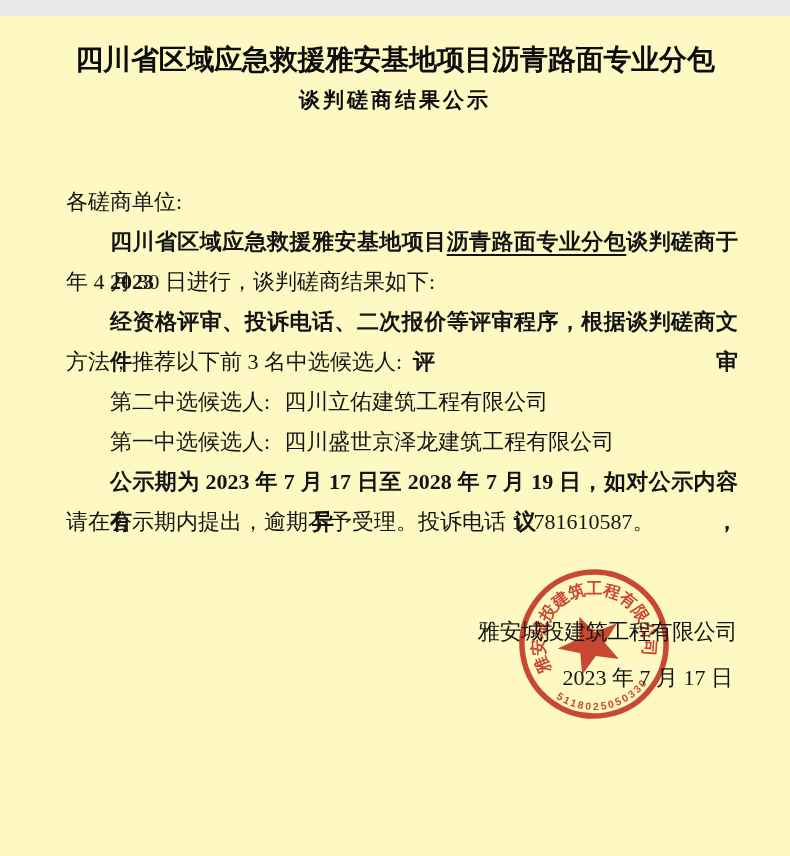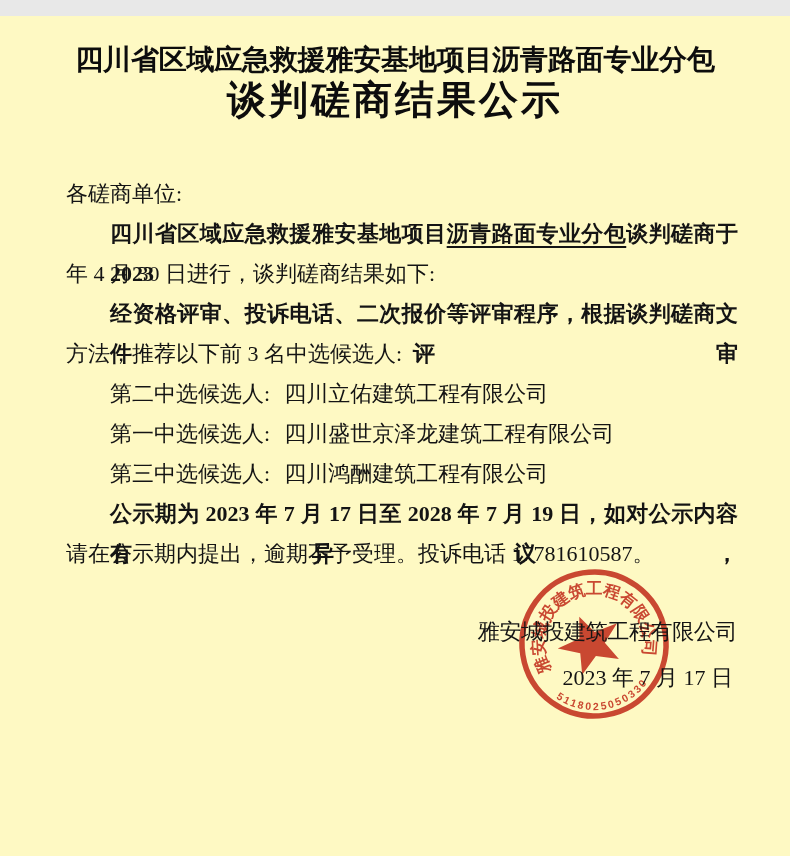--- a/index.html
+++ b/index.html
@@ -13,24 +13,24 @@
     color:#141414;
   }
   
   .title-block{
     position:absolute;top:24px;left:0;width:100%;
     text-align:center;
     font-family:"Liberation Sans","DejaVu Sans",sans-serif;
     font-weight:700;color:#0d0d0d;
   }
   .title-line1{font-size:28px;line-height:40px;letter-spacing:-0.2px;}
-  .title-line2{font-size:39px;line-height:40px;letter-spacing:3px;}
+  .title-line2{font-size:21px;line-height:40px;letter-spacing:3px;}
   
   .body-block{
-    position:absolute;left:66px;top:158px;width:672px;
+    position:absolute;left:66px;top:166px;width:672px;
     font-size:22px;line-height:40px;
   }
   .line{height:40px;}
   .nowrap{white-space:nowrap;}
   .indent{padding-left:44px;}
   .fulljust{text-align:justify;text-align-last:justify;font-weight:bold;}
   .uline{
     text-decoration:underline;
     text-underline-offset:5px;
     text-decoration-thickness:1.5px;
@@ -75,21 +75,20 @@
 
     <div class="line nowrap">年 4 月 30 日进行，谈判磋商结果如下:</div>
 
     <div class="line indent fulljust">经资格评审、投诉电话、二次报价等评审程序，根据谈判磋商文件评审</div>
     <div class="line nowrap">方法，推荐以下前 3 名中选候选人:</div>
 
     <div class="line indent nowrap"><span>第二中选候选人:</span><span class="cand-name">四川立佑建筑工程有限公司</span></div>
 
     <div class="line indent nowrap"><span>第一中选候选人:</span><span class="cand-name">四川盛世京泽龙建筑工程有限公司</span></div>
 
-    <div class="line indent nowrap"><span>第三中选候选人:</span><span class="cand-name">四川鸿酬建筑工程有限公司</span></div>
 
     <div class="line indent fulljust">公示期为 2023 年 7 月 17 日至 2028 年 7 月 19 日，如对公示内容有异议，</div>
     <div class="line nowrap">请在公示期内提出，逾期不予受理。投诉电话 17781610587。</div>
   </div>
 
   <div class="sig-company">雅安城投建筑工程有限公司</div>
   <div class="sig-date">2023 年 7 月 17 日</div>
 
   <div class="seal">
     <svg viewBox="-100 -100 200 200" xmlns="http://www.w3.org/2000/svg">

